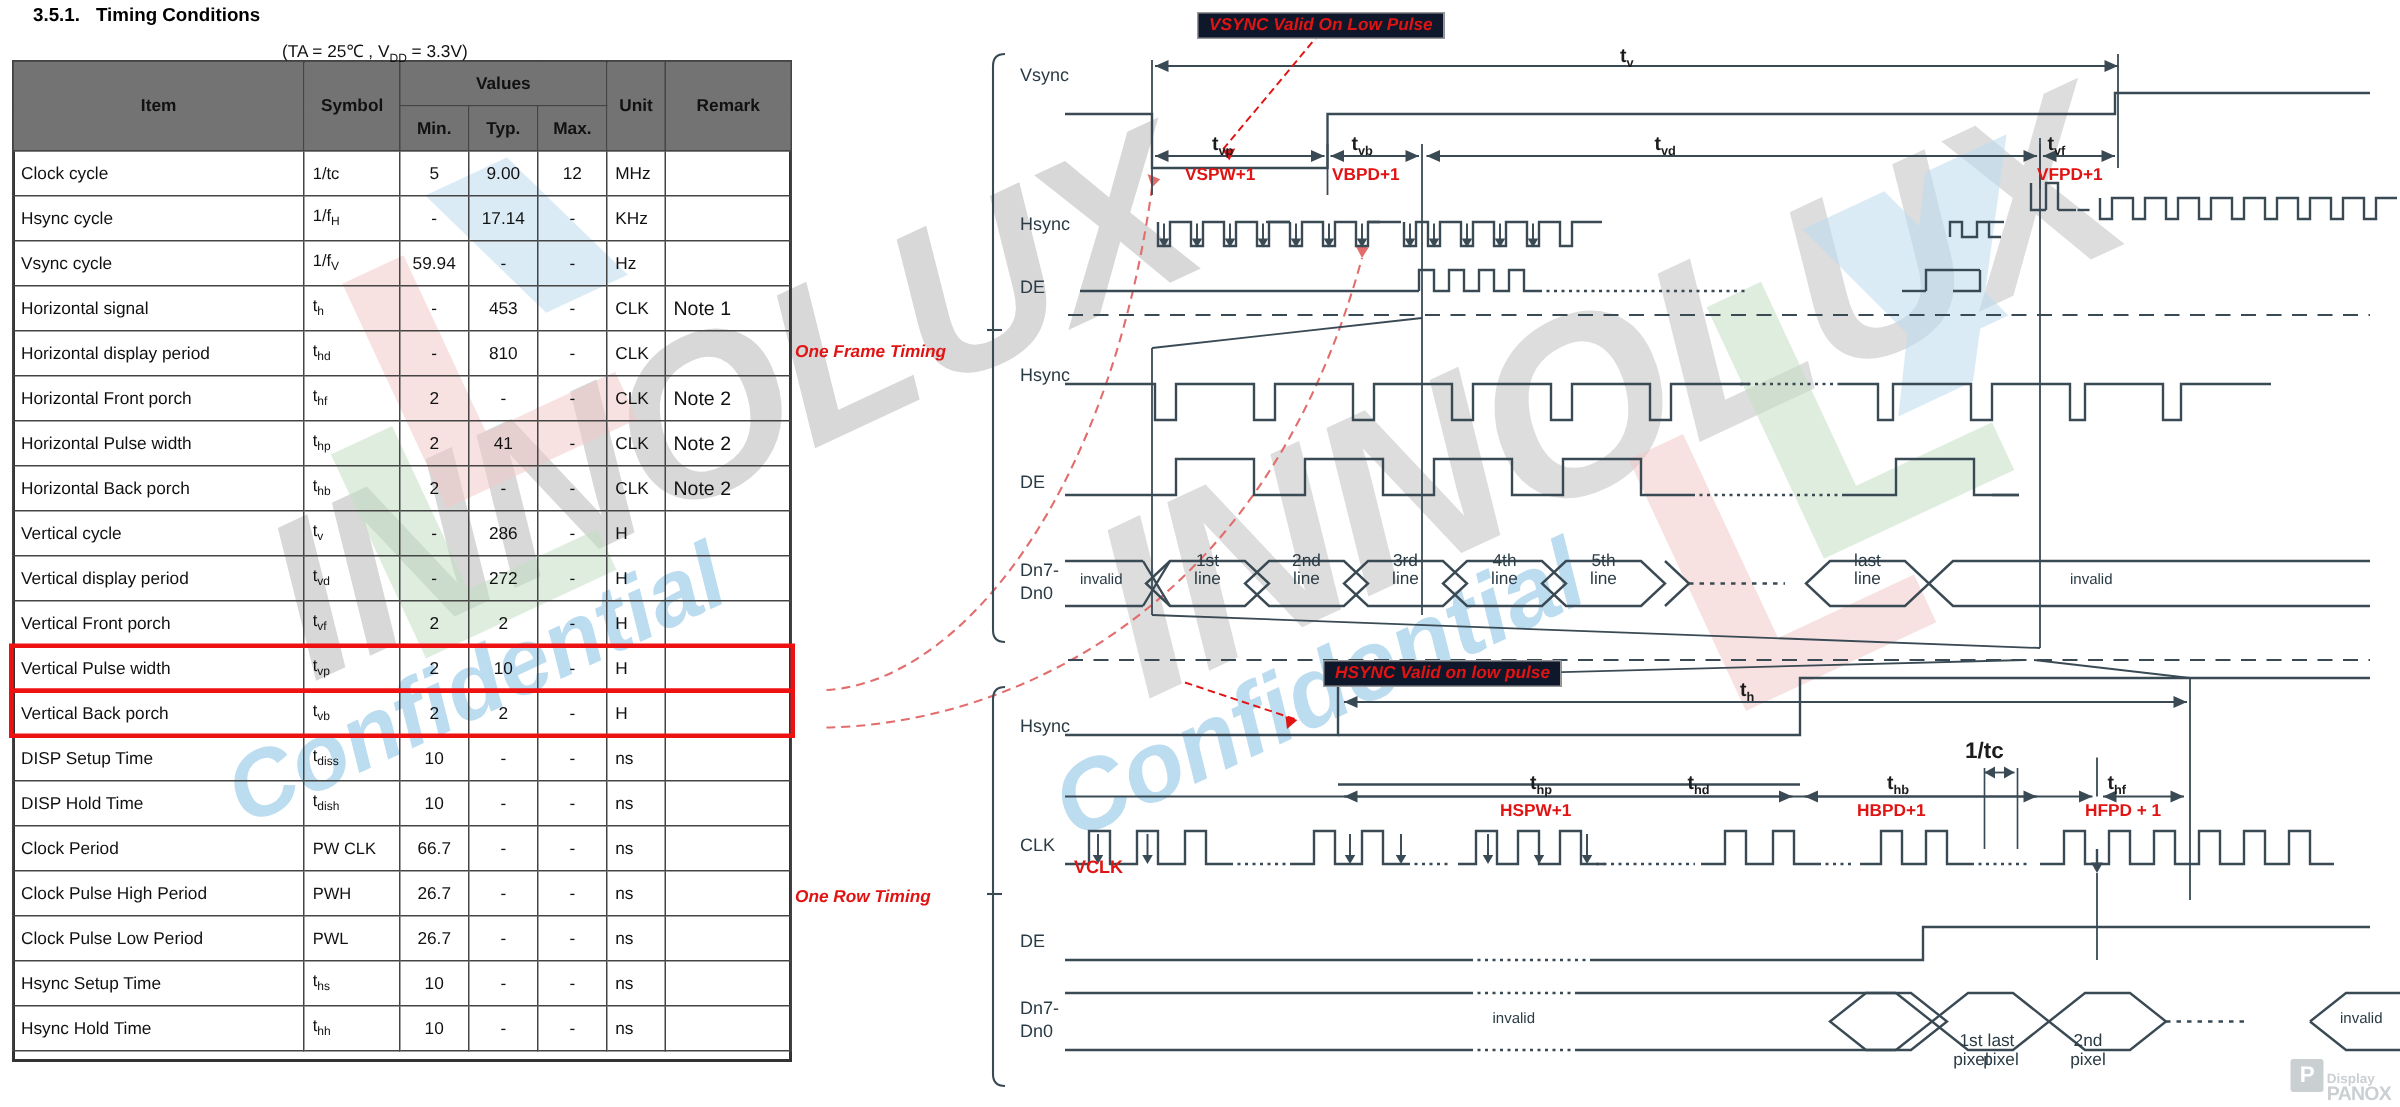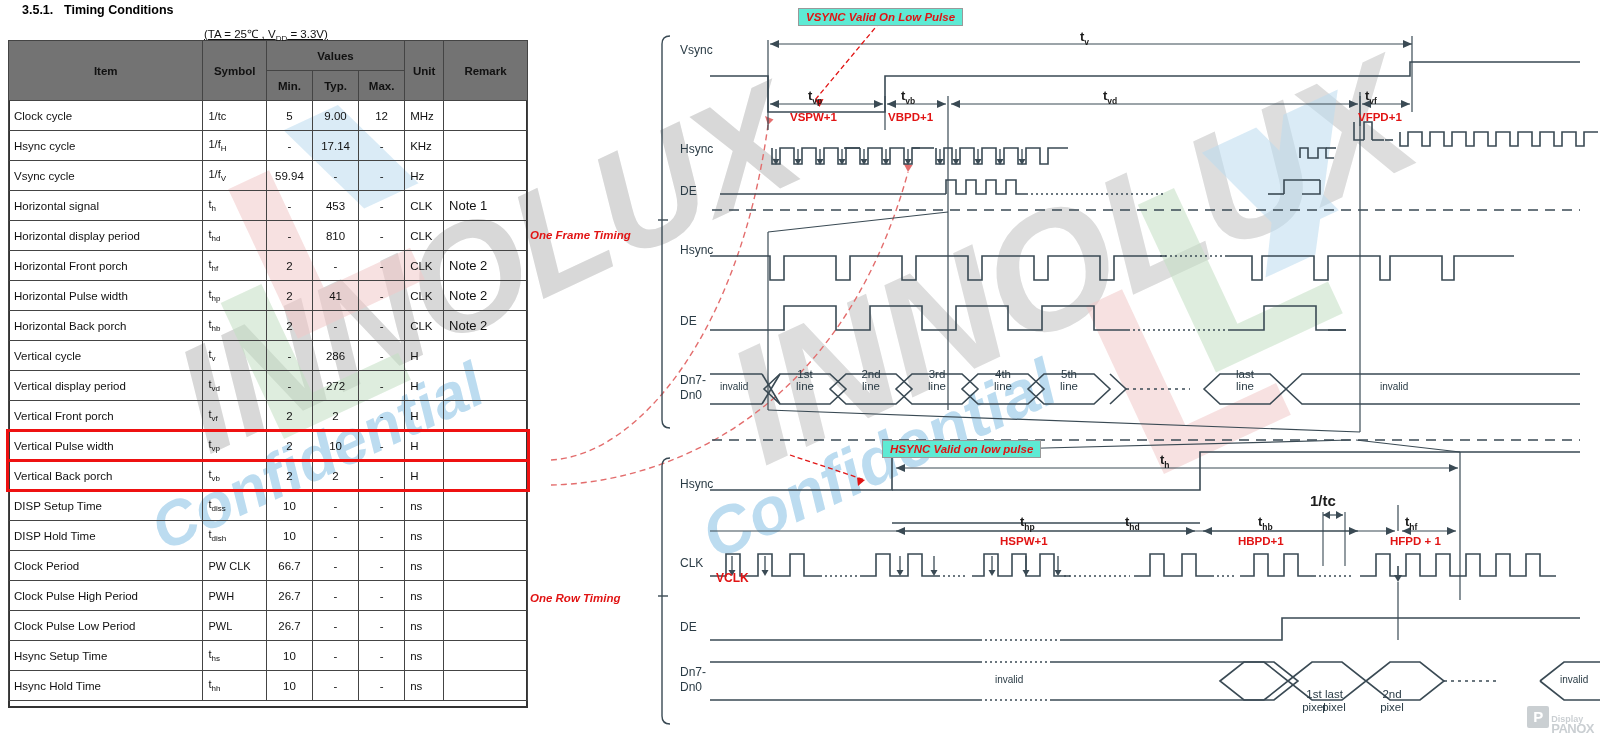--- a/index.html
+++ b/index.html
@@ -22,21 +22,21 @@
   }
   .wm-conf {
     position:absolute; font-style:italic; font-weight:bold;
     font-family:"Liberation Sans", sans-serif; white-space:nowrap;
     color:#bcdcf0; transform: rotate(-25deg); transform-origin:left top;
   }
 
   
   .doc-head { position:absolute; left:22px; top:3px; font-size:12.5px; font-weight:bold; color:#000; z-index:5;}
   .doc-head .num { display:inline-block; width:42px; }
-  .cond-line { position:absolute; left:204px; top:26px; font-size:11.5px; color:#111; z-index:5;text-decoration:underline;}
+  .cond-line { position:absolute; left:188px; top:26px; font-size:11.5px; color:#111; z-index:5;}
   .cond-line sub { font-size:8px; }
 
   table.tc {
     position:absolute; left:8px; top:40px; width:520px;
     border-collapse: collapse; z-index:4; background:transparent;
     font-size:11.5px; color:#111;
   }
   table.tc th, table.tc td {
     border:1px solid #444; padding:0 5px; height:30px; vertical-align:middle;
     background:transparent;
@@ -56,21 +56,21 @@
   table.tc sub { font-size:8px; }
   .tbl-outline { position:absolute; left:8px; top:40px; width:520px; height:668px; border:2px solid #333; z-index:3; pointer-events:none;}
 
   .hl-box { position:absolute; border:3px solid #ee1111; z-index:6; pointer-events:none; }
 
   .tiny-foot { position:absolute; left:120px; top:723px; font-size:6px; color:#d9d9d9; letter-spacing:1px; z-index:4;}
 
   
   .diagram { position:absolute; left:540px; top:0; width:1060px; height:738px; z-index:5; }
   .callout {
-    position:absolute; background:#5eead4; border:1px solid #999;
+    position:absolute; background:#0f172a; border:1px solid #999;
     color:#e11414; font-style:italic; font-weight:bold; font-size:11.5px;
     padding:2px 7px; white-space:nowrap; z-index:9;
   }
   .sig-label {
     position:absolute; font-size:12px; color:#2a3b45; white-space:nowrap; z-index:8;
     font-family:"Liberation Sans", sans-serif;
   }
   .sig-label.two { line-height:15px; }
   .red-label {
     position:absolute; font-size:11.5px; font-weight:bold; color:#e11414; white-space:nowrap; z-index:8;

